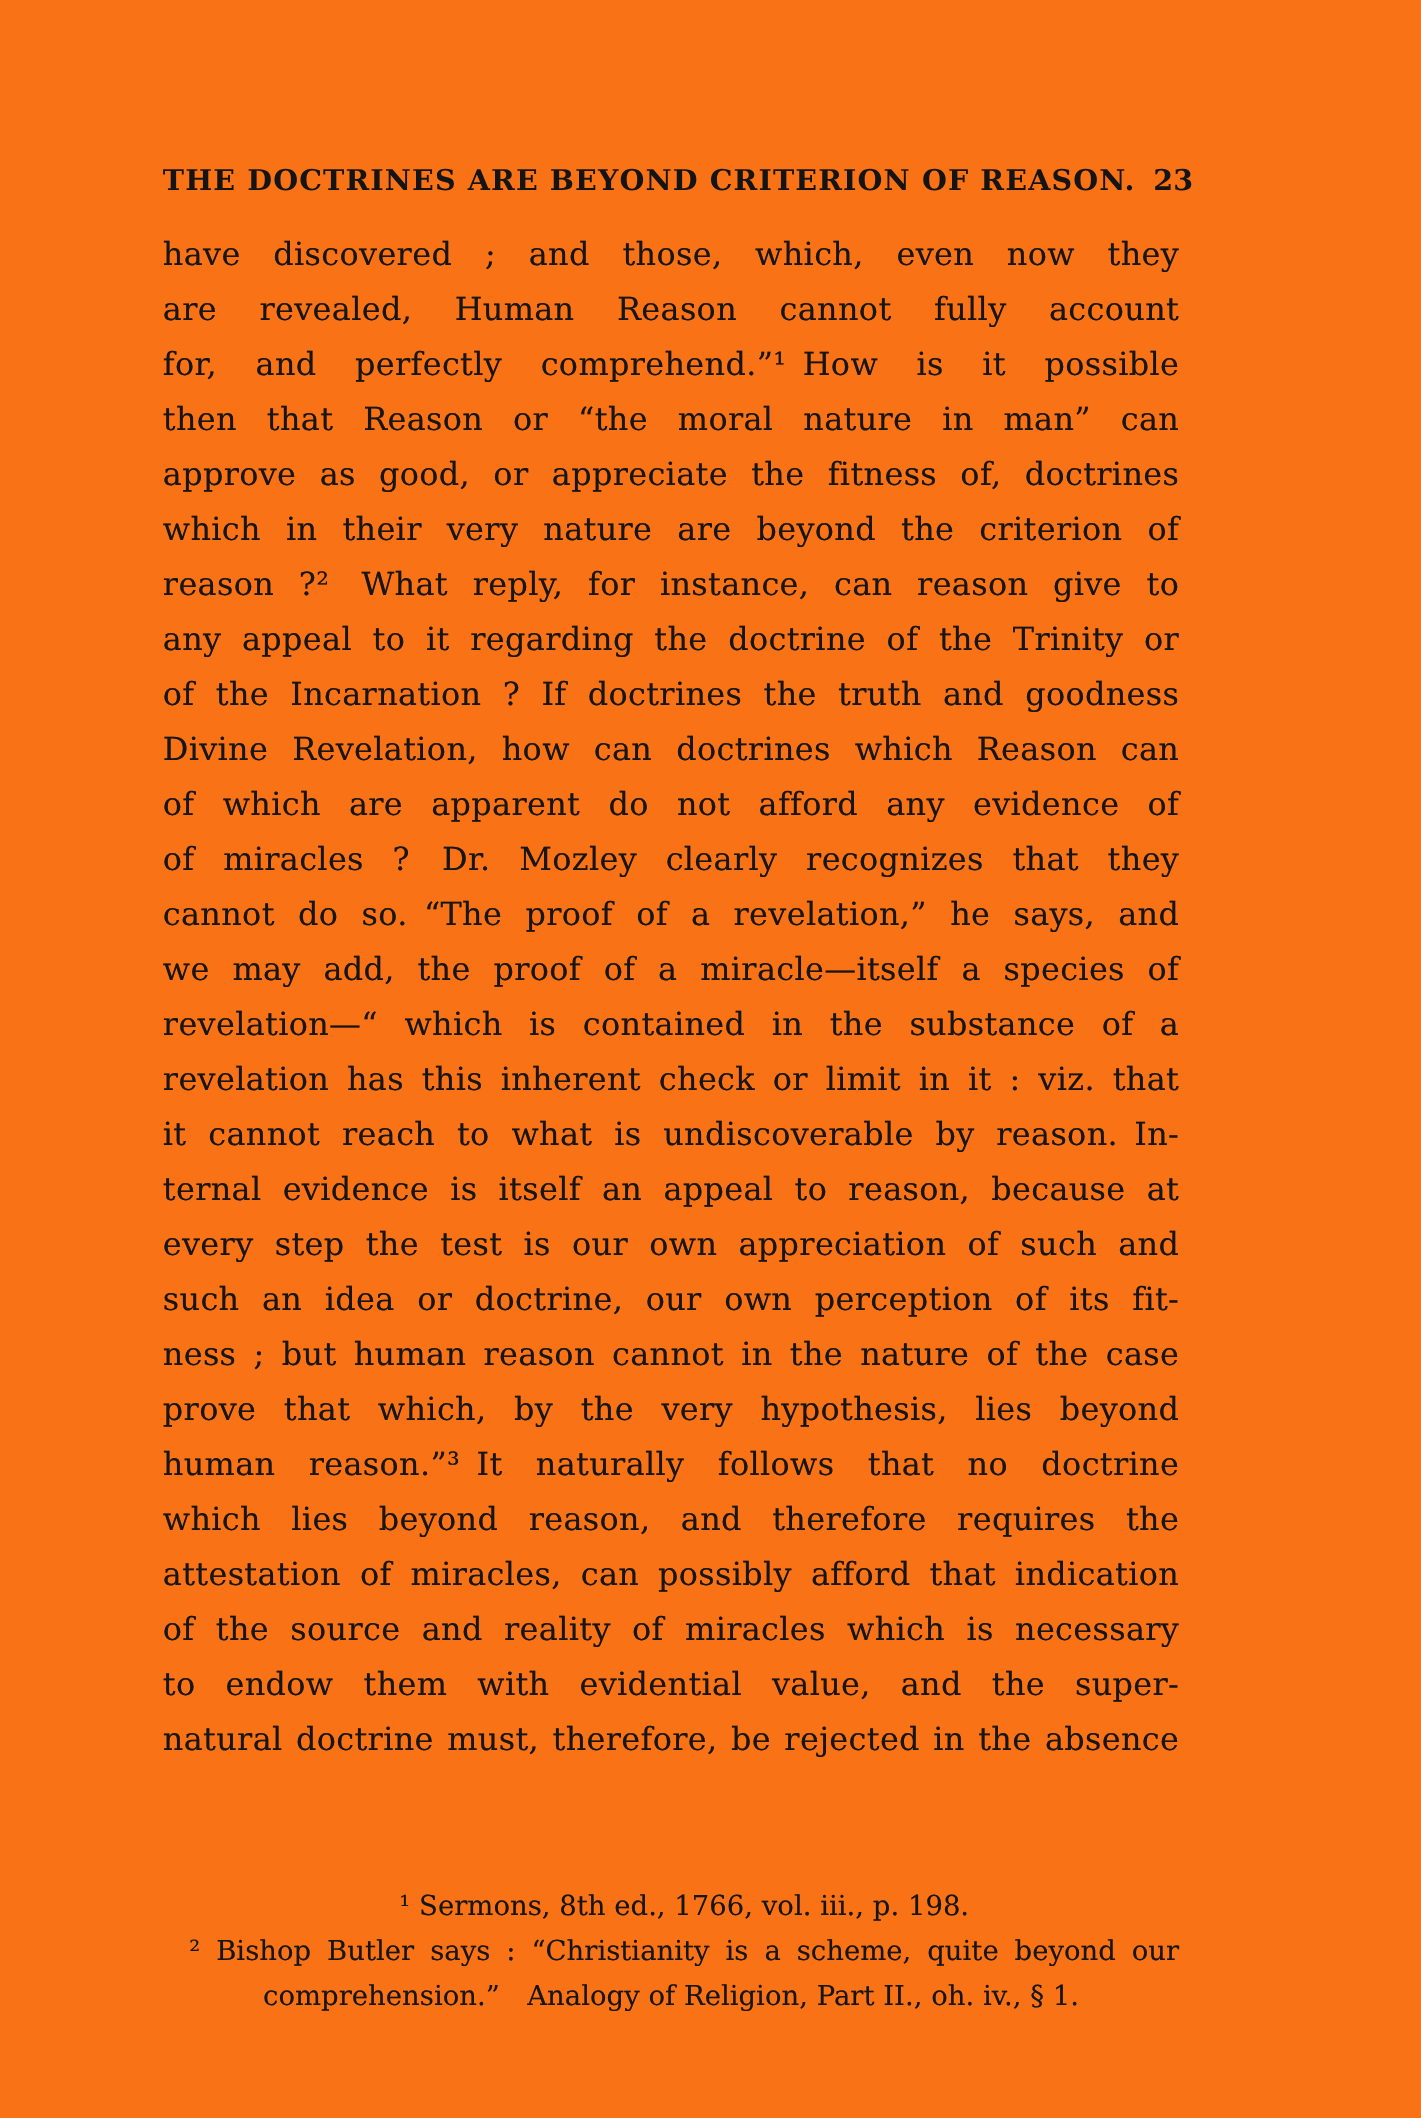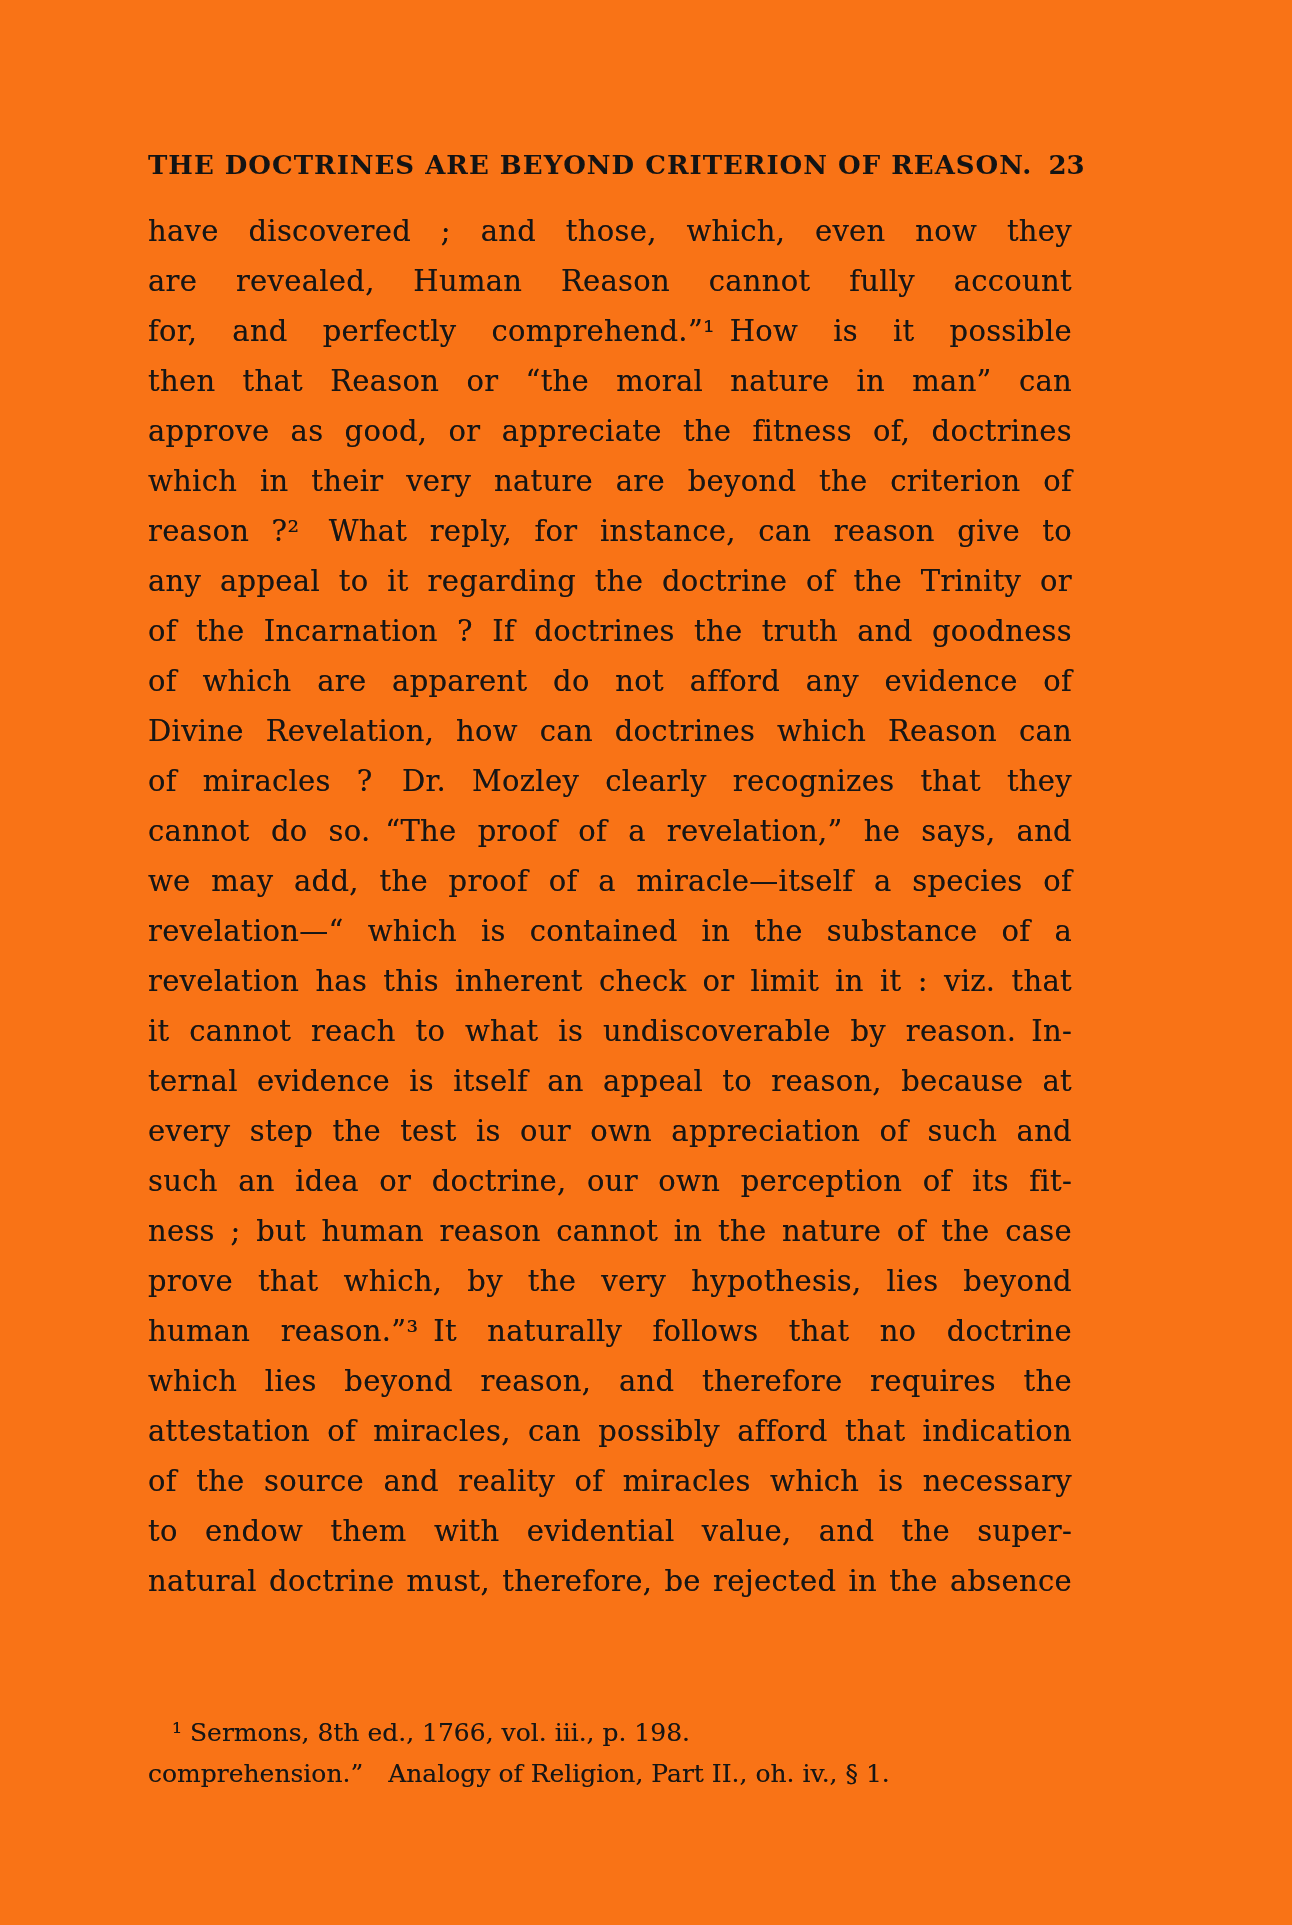--- a/index.html
+++ b/index.html
@@ -59,21 +59,21 @@
     top: 1712px;
     left: 148px;
     width: 924px;
     font-size: 25px;
     line-height: 41px;
     color: #161616;
     text-shadow: 0 0 0.4px rgba(0,0,0,0.4);
   }
   .fn-line {
     height: 41px;
-    text-align: left;
+    text-align: center;
   }
   .fn-indent {
     text-indent: 24px;
   }
   .fn-justify {
     text-align: justify;
     text-align-last: justify;
   }
 </style>
 </head>
@@ -88,22 +88,22 @@
   <div class="body-text">
     <div class="line">have discovered ; and those, which, even now they</div>
     <div class="line">are revealed, Human Reason cannot fully account</div>
     <div class="line">for, and perfectly comprehend.”¹ How is it possible</div>
     <div class="line">then that Reason or “the moral nature in man” can</div>
     <div class="line">approve as good, or appreciate the fitness of, doctrines</div>
     <div class="line">which in their very nature are beyond the criterion of</div>
     <div class="line">reason ?² What reply, for instance, can reason give to</div>
     <div class="line">any appeal to it regarding the doctrine of the Trinity or</div>
     <div class="line">of the Incarnation ? If doctrines the truth and goodness</div>
+    <div class="line">Divine Revelation, how can doctrines which Reason can</div>
     <div class="line">of which are apparent do not afford any evidence of</div>
-    <div class="line">Divine Revelation, how can doctrines which Reason can</div>
     <div class="line">of miracles ? Dr. Mozley clearly recognizes that they</div>
     <div class="line">cannot do so. “The proof of a revelation,” he says, and</div>
     <div class="line">we may add, the proof of a miracle—itself a species of</div>
     <div class="line">revelation—“ which is contained in the substance of a</div>
     <div class="line">revelation has this inherent check or limit in it : viz. that</div>
     <div class="line">it cannot reach to what is undiscoverable by reason. In-</div>
     <div class="line">ternal evidence is itself an appeal to reason, because at</div>
     <div class="line">every step the test is our own appreciation of such and</div>
     <div class="line">such an idea or doctrine, our own perception of its fit-</div>
     <div class="line">ness ; but human reason cannot in the nature of the case</div>
@@ -111,16 +111,17 @@
     <div class="line">human reason.”³ It naturally follows that no doctrine</div>
     <div class="line">which lies beyond reason, and therefore requires the</div>
     <div class="line">attestation of miracles, can possibly afford that indication</div>
     <div class="line">of the source and reality of miracles which is necessary</div>
     <div class="line">to endow them with evidential value, and the super-</div>
     <div class="line">natural doctrine must, therefore, be rejected in the absence</div>
   </div>
 
   <div class="footnotes">
     <div class="fn-line fn-indent">¹ Sermons, 8th ed., 1766, vol. iii., p. 198.</div>
+    <div class="fn-line fn-indent fn-justify">² Bishop Butler says : “Christianity is a scheme, quite beyond our</div>
     <div class="fn-line">comprehension.” Analogy of Religion, Part II., oh. iv., § 1.</div>
   </div>
 
 </div>
 
 </body></html>

